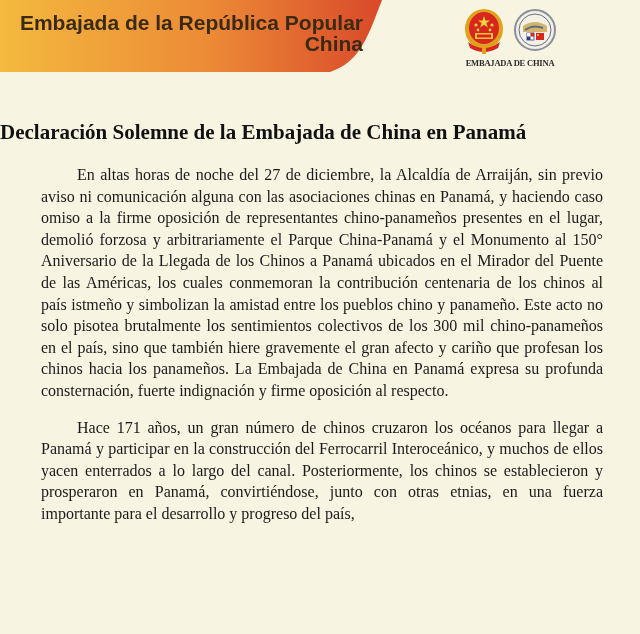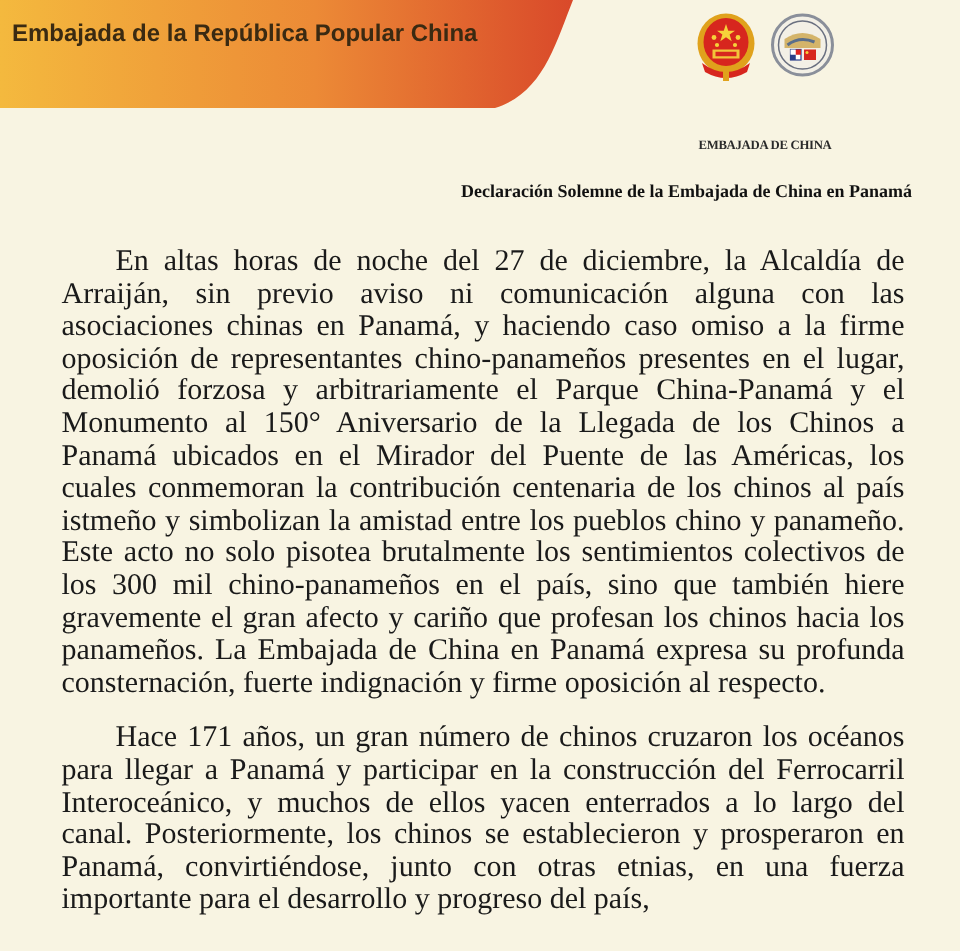--- a/index.html
+++ b/index.html
@@ -6,42 +6,42 @@
   body {
     width: 640px; height: 634px; overflow: hidden;
     background: #f8f4e2;
     font-family: "Liberation Serif", serif;
     position: relative;
   }
   .header { position: absolute; left: 0; top: 0; width: 640px; height: 80px; }
   .banner { position: absolute; left: 0; top: 0; width: 400px; height: 74px; }
   .banner svg { position: absolute; left: 0; top: 0; }
   .banner-title {
-    position: absolute; left: 8px; top: 12px; width: 345px;
-    text-align: left;
+    position: absolute; left: 18px; top: 12px; width: 345px;
+    text-align: right;
     font-family: "Liberation Sans", sans-serif;
-    font-weight: bold; font-size: 16px; line-height: 21px;
+    font-weight: bold; font-size: 21px; line-height: 21px;
     color: #3a2a12;
   }
   .logos { position: absolute; left: 460px; top: 8px; width: 100px; height: 62px; }
   .emblem { position: absolute; top: 0; }
   .emblem-cn { left: 2px; }
   .emblem-pa { left: 53px; }
   .logo-caption {
     position: absolute; left: 0; top: 50px; width: 100px; text-align: center;
     font-family: "Liberation Serif", serif; font-weight: bold;
-    font-size: 8.5px; letter-spacing: -0.2px; color: #2a2a2a; margin-top: 33px;
+    font-size: 8.5px; letter-spacing: -0.2px; color: #2a2a2a;
   }
   .doc-title {
-    position: absolute; left: 0; top: 120px; width: 608px; text-align: right;
-    font-weight: bold; font-size: 12px; color: #111;
+    position: absolute; left: 0; top: 120px; width: 608px; text-align: left;
+    font-weight: bold; font-size: 21px; color: #111;
   }
   .body-text {
     position: absolute; left: 41px; top: 164px; width: 562px;
-    font-size: 20px; line-height: 21.6px; color: #1a1a1a;
+    font-size: 16px; line-height: 21.6px; color: #1a1a1a;
     text-align: justify;
   }
   .para { margin: 0; text-indent: 36px; }
   .para + .para { margin-top: 15px; }
 </style>
 </head>
 <body>
 
 <div class="header">
   <div class="banner">

